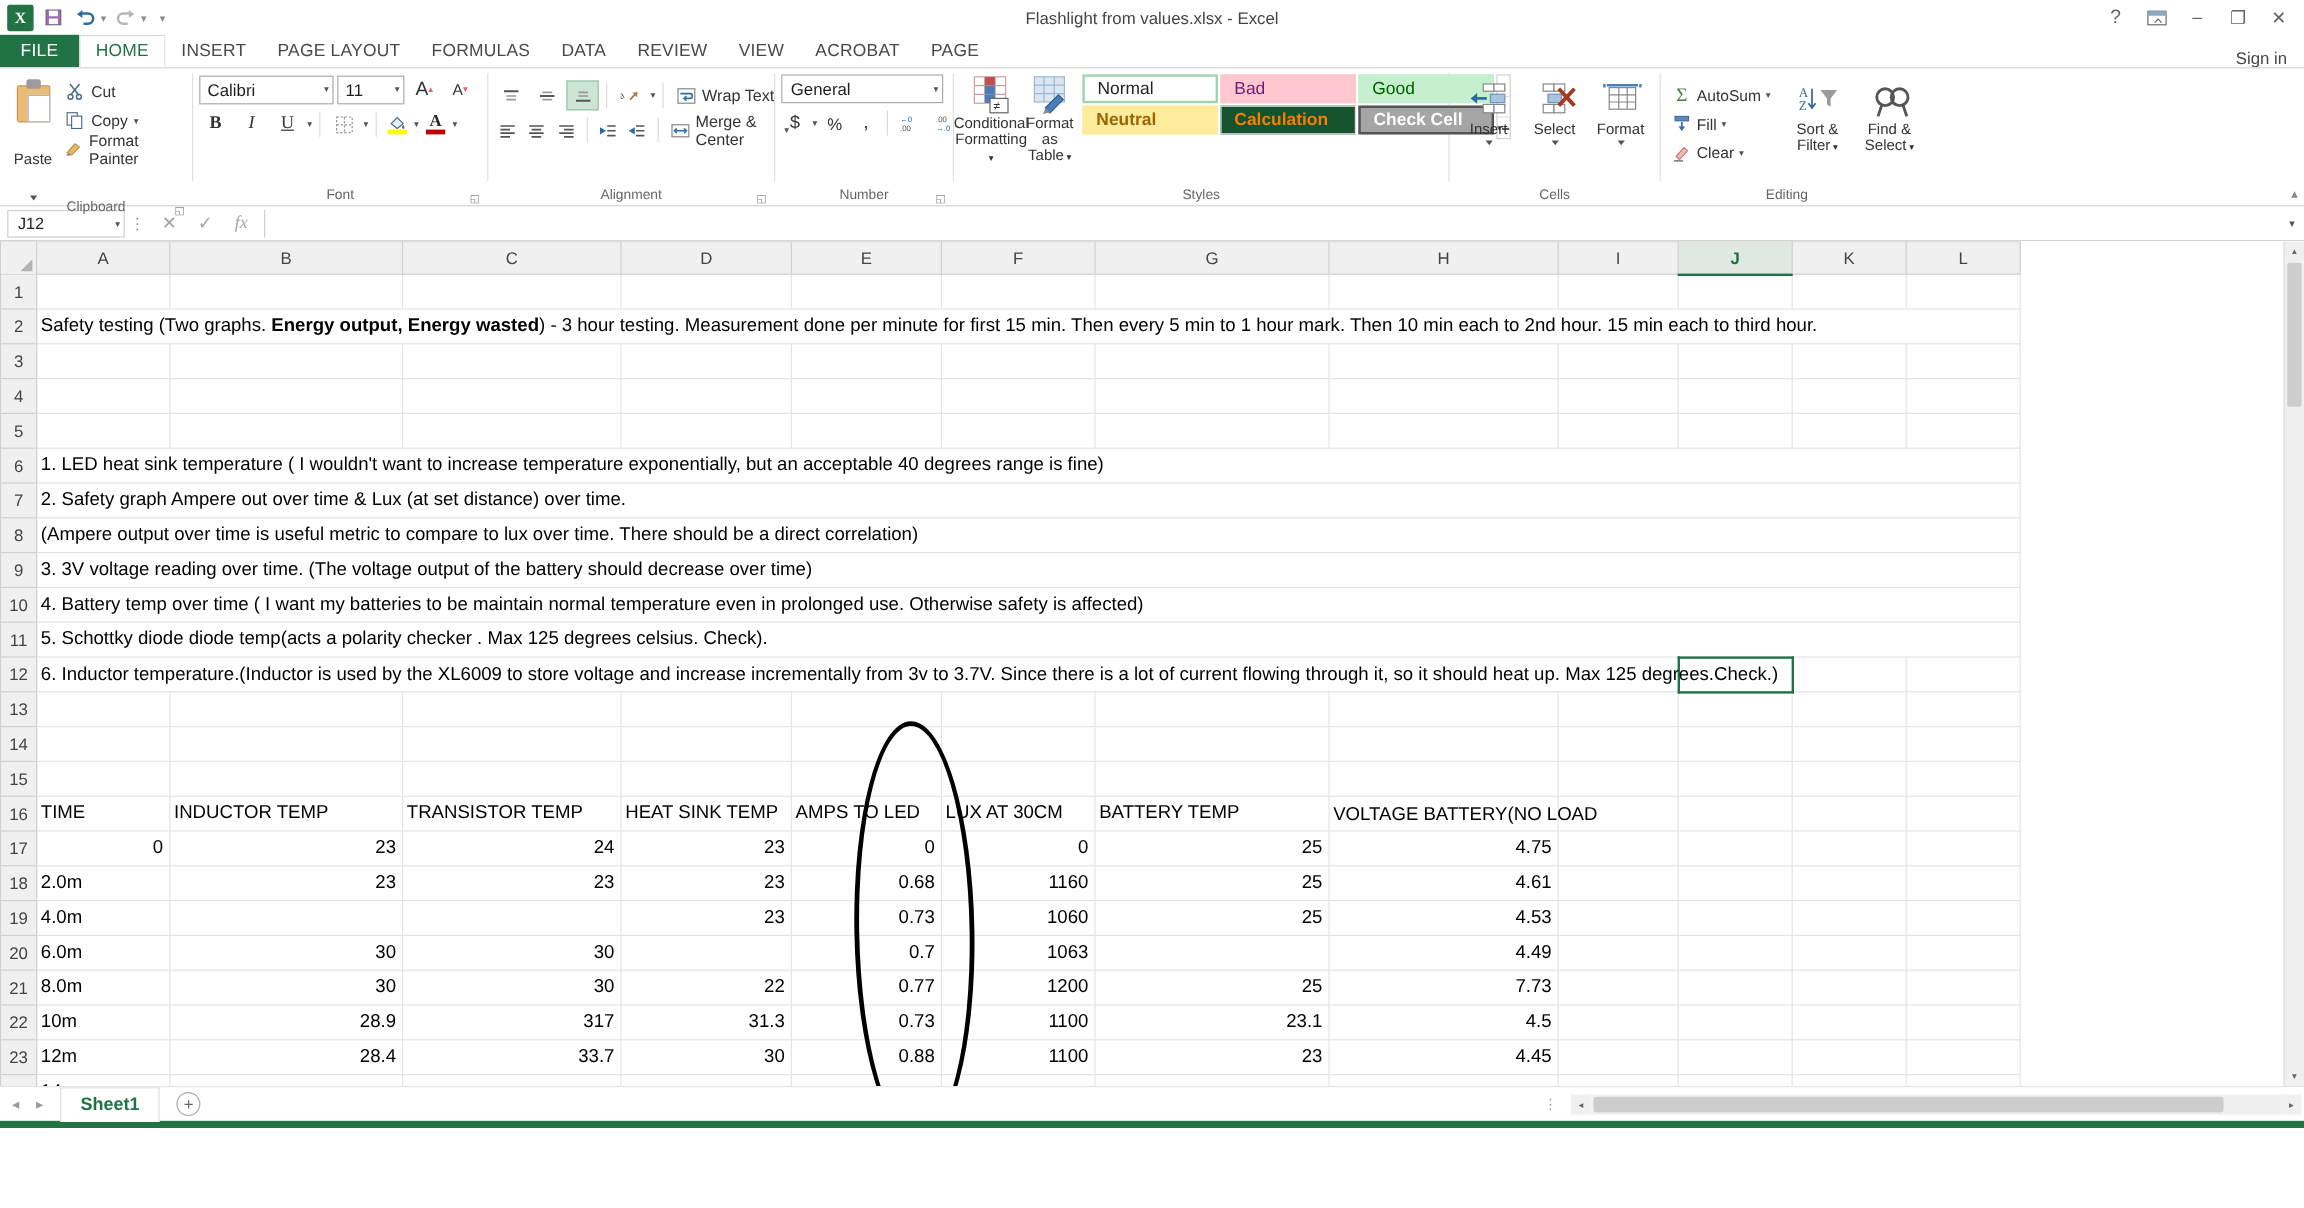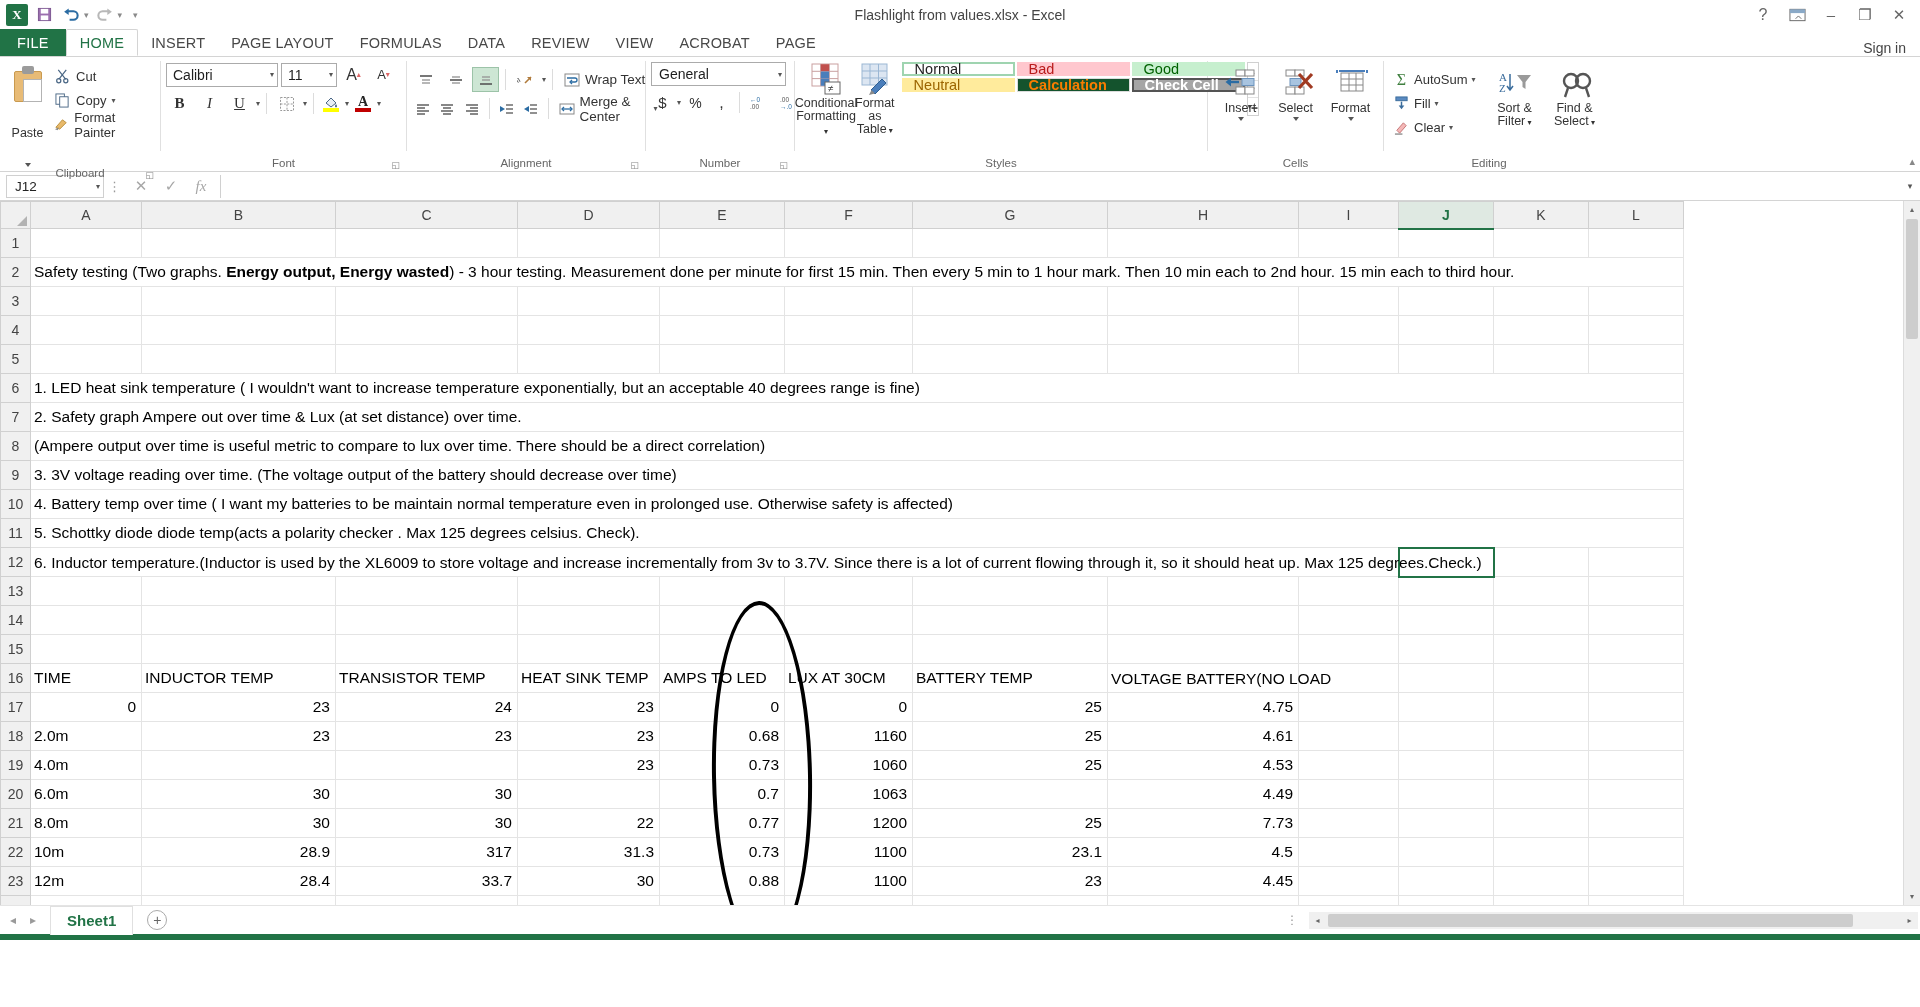--- a/index.html
+++ b/index.html
@@ -91,25 +91,25 @@
   .num-body{display:flex;flex-direction:column;gap:4px;padding-top:5px;}
   .numfmt{border:1px solid #ababab;background:#fff;height:24px;width:135px;display:flex;align-items:center;
           padding:0 3px 0 7px;font-size:14px;color:#1d1d1d;cursor:pointer;}
   
   .styles-body{display:flex;align-items:flex-start;padding-top:4px;}
   .stylebtn{width:52px;display:flex;flex-direction:column;align-items:center;cursor:pointer;padding:0 3px;}
   .st-ico{width:36px;height:34px;position:relative;margin-bottom:1px;}
   .st-lbl{font-size:12.5px;color:#333;line-height:13px;text-align:center;}
   .gallery{display:flex;flex-direction:column;gap:2px;margin-left:4px;}
   .grow{display:flex;gap:2px;}
-  .gcell{width:113px;height:14px;display:flex;align-items:center;padding-left:11px;font-size:14.5px;}
+  .gcell{width:113px;height:24px;display:flex;align-items:center;padding-left:11px;font-size:14.5px;}
   .gcell.normal{background:#fff;border:2px solid #9fd4b0;color:#222;}
-  .gcell.bad{background:#ffc7ce;color:#b91c1c;border:1px solid #ffc7ce;}
+  .gcell.bad{background:#ffc7ce;color:#701a75;border:1px solid #ffc7ce;}
   .gcell.good{background:#c6efce;color:#006100;border:1px solid #c6efce;}
-  .gcell.neutral{background:#ffeb9c;color:#9c6500;border:1px solid #ffeb9c;}
+  .gcell.neutral{background:#ffeb9c;color:#9c6500;border:1px solid #ffeb9c;font-weight:bold;}
   .gcell.calc{background:#14532d;color:#fa7d00;font-weight:bold;border:1px solid #dcdcdc;text-align:right;}
   .gcell.check{background:#a5a5a5;color:#fff;font-weight:bold;border:2px solid #545454;}
   .gscroll{display:flex;flex-direction:column;margin-left:2px;border:1px solid #d0d0d0;width:17px;height:54px;}
   .gscroll div{flex:1;display:flex;align-items:center;justify-content:center;font-size:8px;color:#555;
                border-bottom:1px solid #e2e2e2;cursor:pointer;}
   
   .bigbtn{width:56px;display:flex;flex-direction:column;align-items:center;cursor:pointer;padding-top:4px;}
   .bigbtn .bi{width:32px;height:32px;position:relative;}
   .bigbtn .bl{font-size:12.5px;color:#333;}
   .edit-body{display:flex;flex-direction:column;gap:1px;padding-top:4px;}

